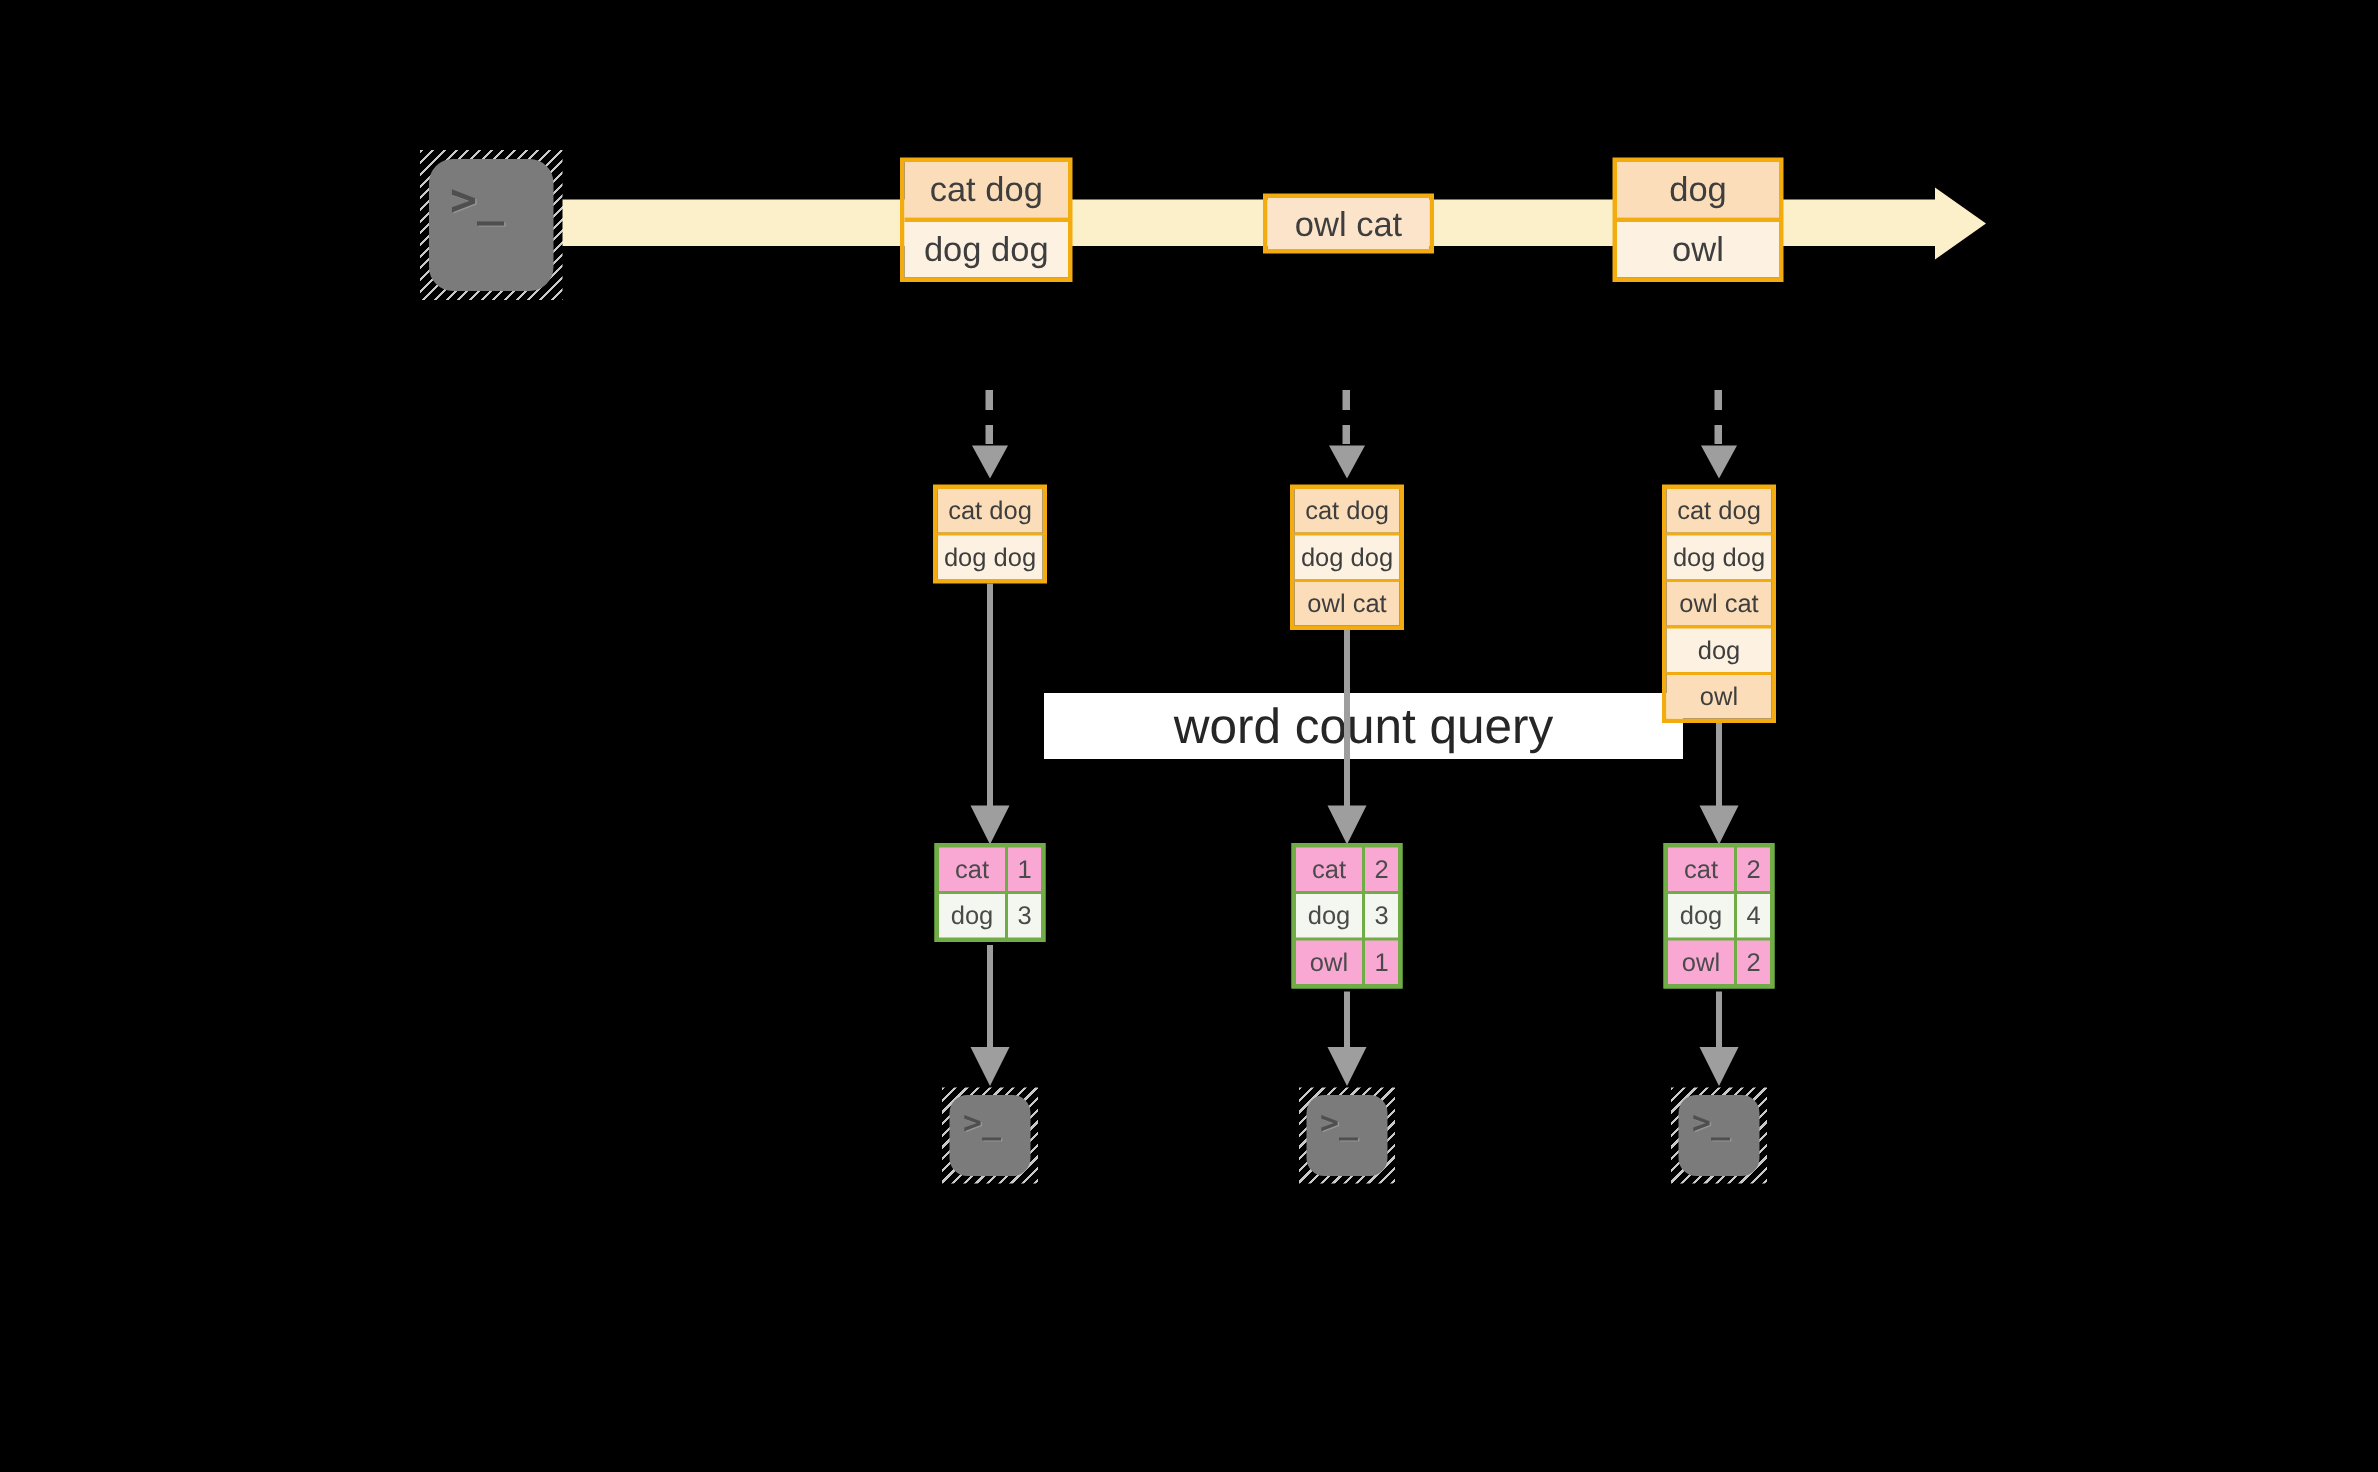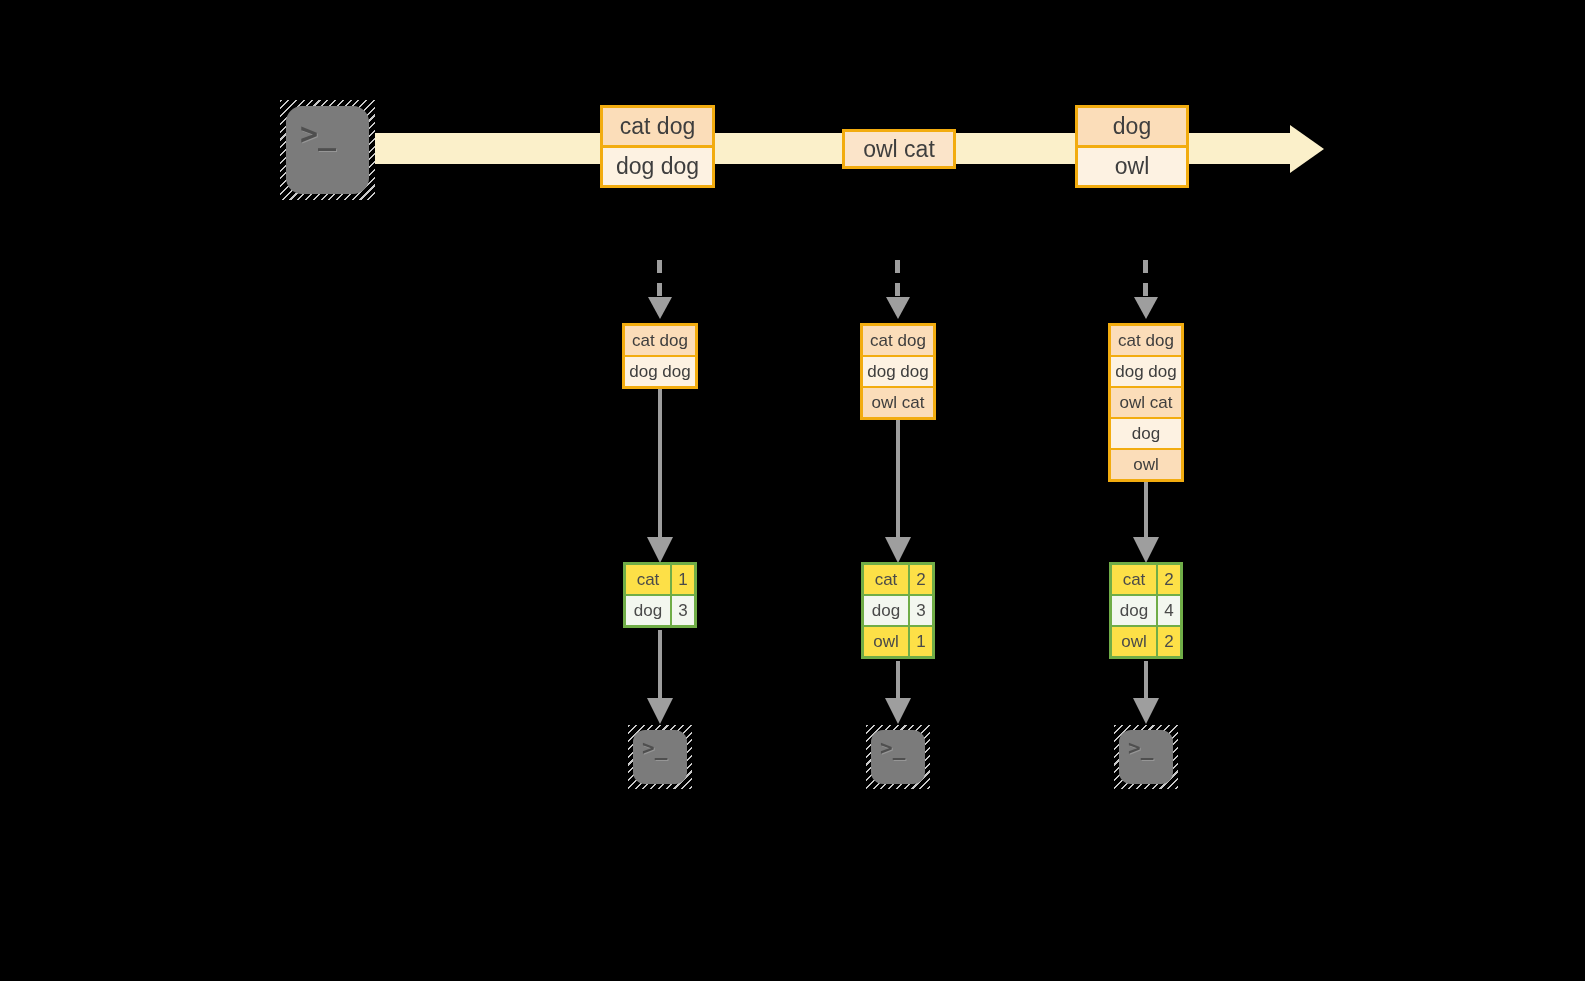--- a/index.html
+++ b/index.html
@@ -32,21 +32,21 @@
   .stack{position:absolute;width:70px;border:3px solid #F2AC0F;z-index:2;}
   .srow{height:29px;line-height:29px;text-align:center;font-size:17px;}
   .srow + .srow{border-top:2px solid #F2AC0F;}
   .srow:nth-child(odd){background:#FBDDB9;}
   .srow:nth-child(even){background:#FDF2E2;}
 
   
   .gtable{position:absolute;width:68px;border:3px solid #70AD47;background:#70AD47;
           display:grid;grid-template-columns:44px 1fr;gap:2px;z-index:2;}
   .gcell{height:29px;line-height:29px;text-align:center;font-size:17px;color:#4a4a4a;}
-  .gcell.d{background:#fde047;}
+  .gcell.d{background:#f9a8d4;}
   .gcell.l{background:#F3F7EF;}
 
   
   .vdash{position:absolute;width:5px;z-index:2;
          background:repeating-linear-gradient(to bottom,#9e9e9e 0 13px,transparent 13px 23px);}
   .vline{position:absolute;width:4px;background:#9e9e9e;z-index:2;}
   .ahead{position:absolute;width:0;height:0;z-index:2;
          border-left:13px solid transparent;border-right:13px solid transparent;border-top:26px solid #9e9e9e;}
   .ahead.sm{border-left-width:12px;border-right-width:12px;border-top-width:22px;}
 
@@ -80,20 +80,21 @@
     <div class="orow l">owl</div>
   </div>
 
   <div class="vdash" style="left:657px;top:260px;height:38px;"></div>
   <div class="ahead sm" style="left:648px;top:297px;"></div>
   <div class="vdash" style="left:895px;top:260px;height:38px;"></div>
   <div class="ahead sm" style="left:886px;top:297px;"></div>
   <div class="vdash" style="left:1143px;top:260px;height:38px;"></div>
   <div class="ahead sm" style="left:1134px;top:297px;"></div>
 
+  <div class="banner">word count query</div>
 
   <div class="stack" style="left:622px;top:323px;">
     <div class="srow">cat dog</div>
     <div class="srow">dog dog</div>
   </div>
   <div class="stack" style="left:860px;top:323px;">
     <div class="srow">cat dog</div>
     <div class="srow">dog dog</div>
     <div class="srow">owl cat</div>
   </div>

